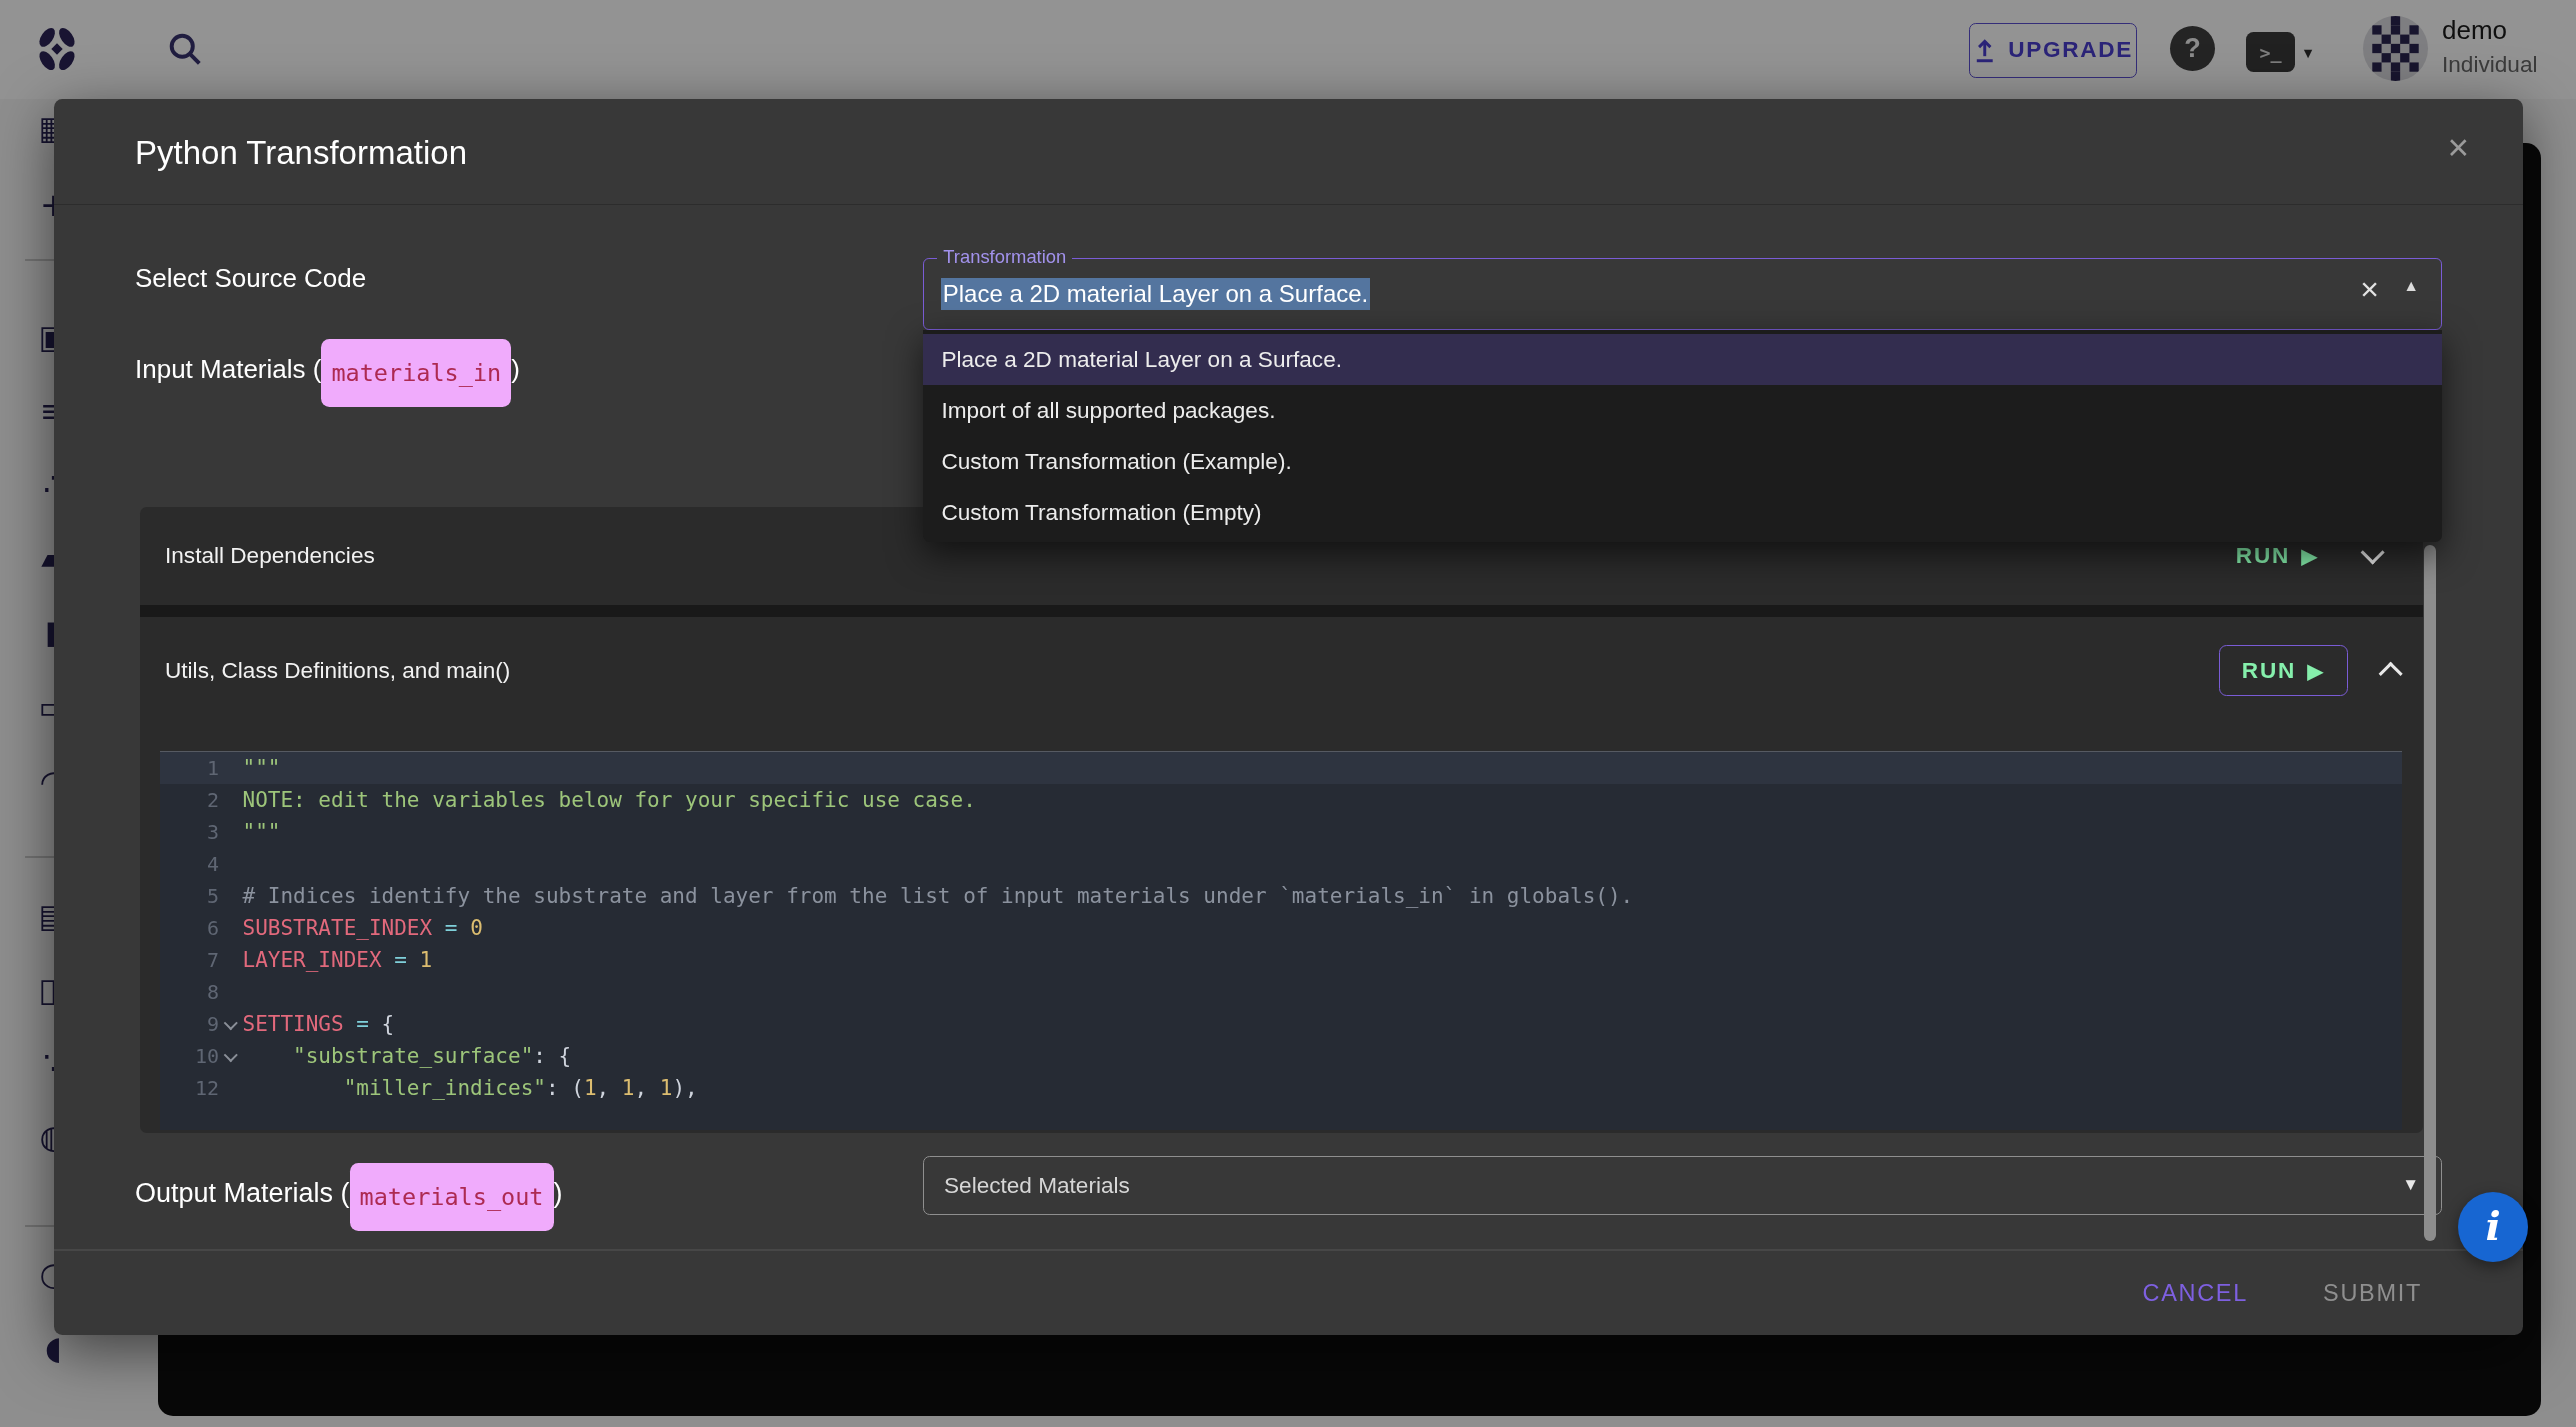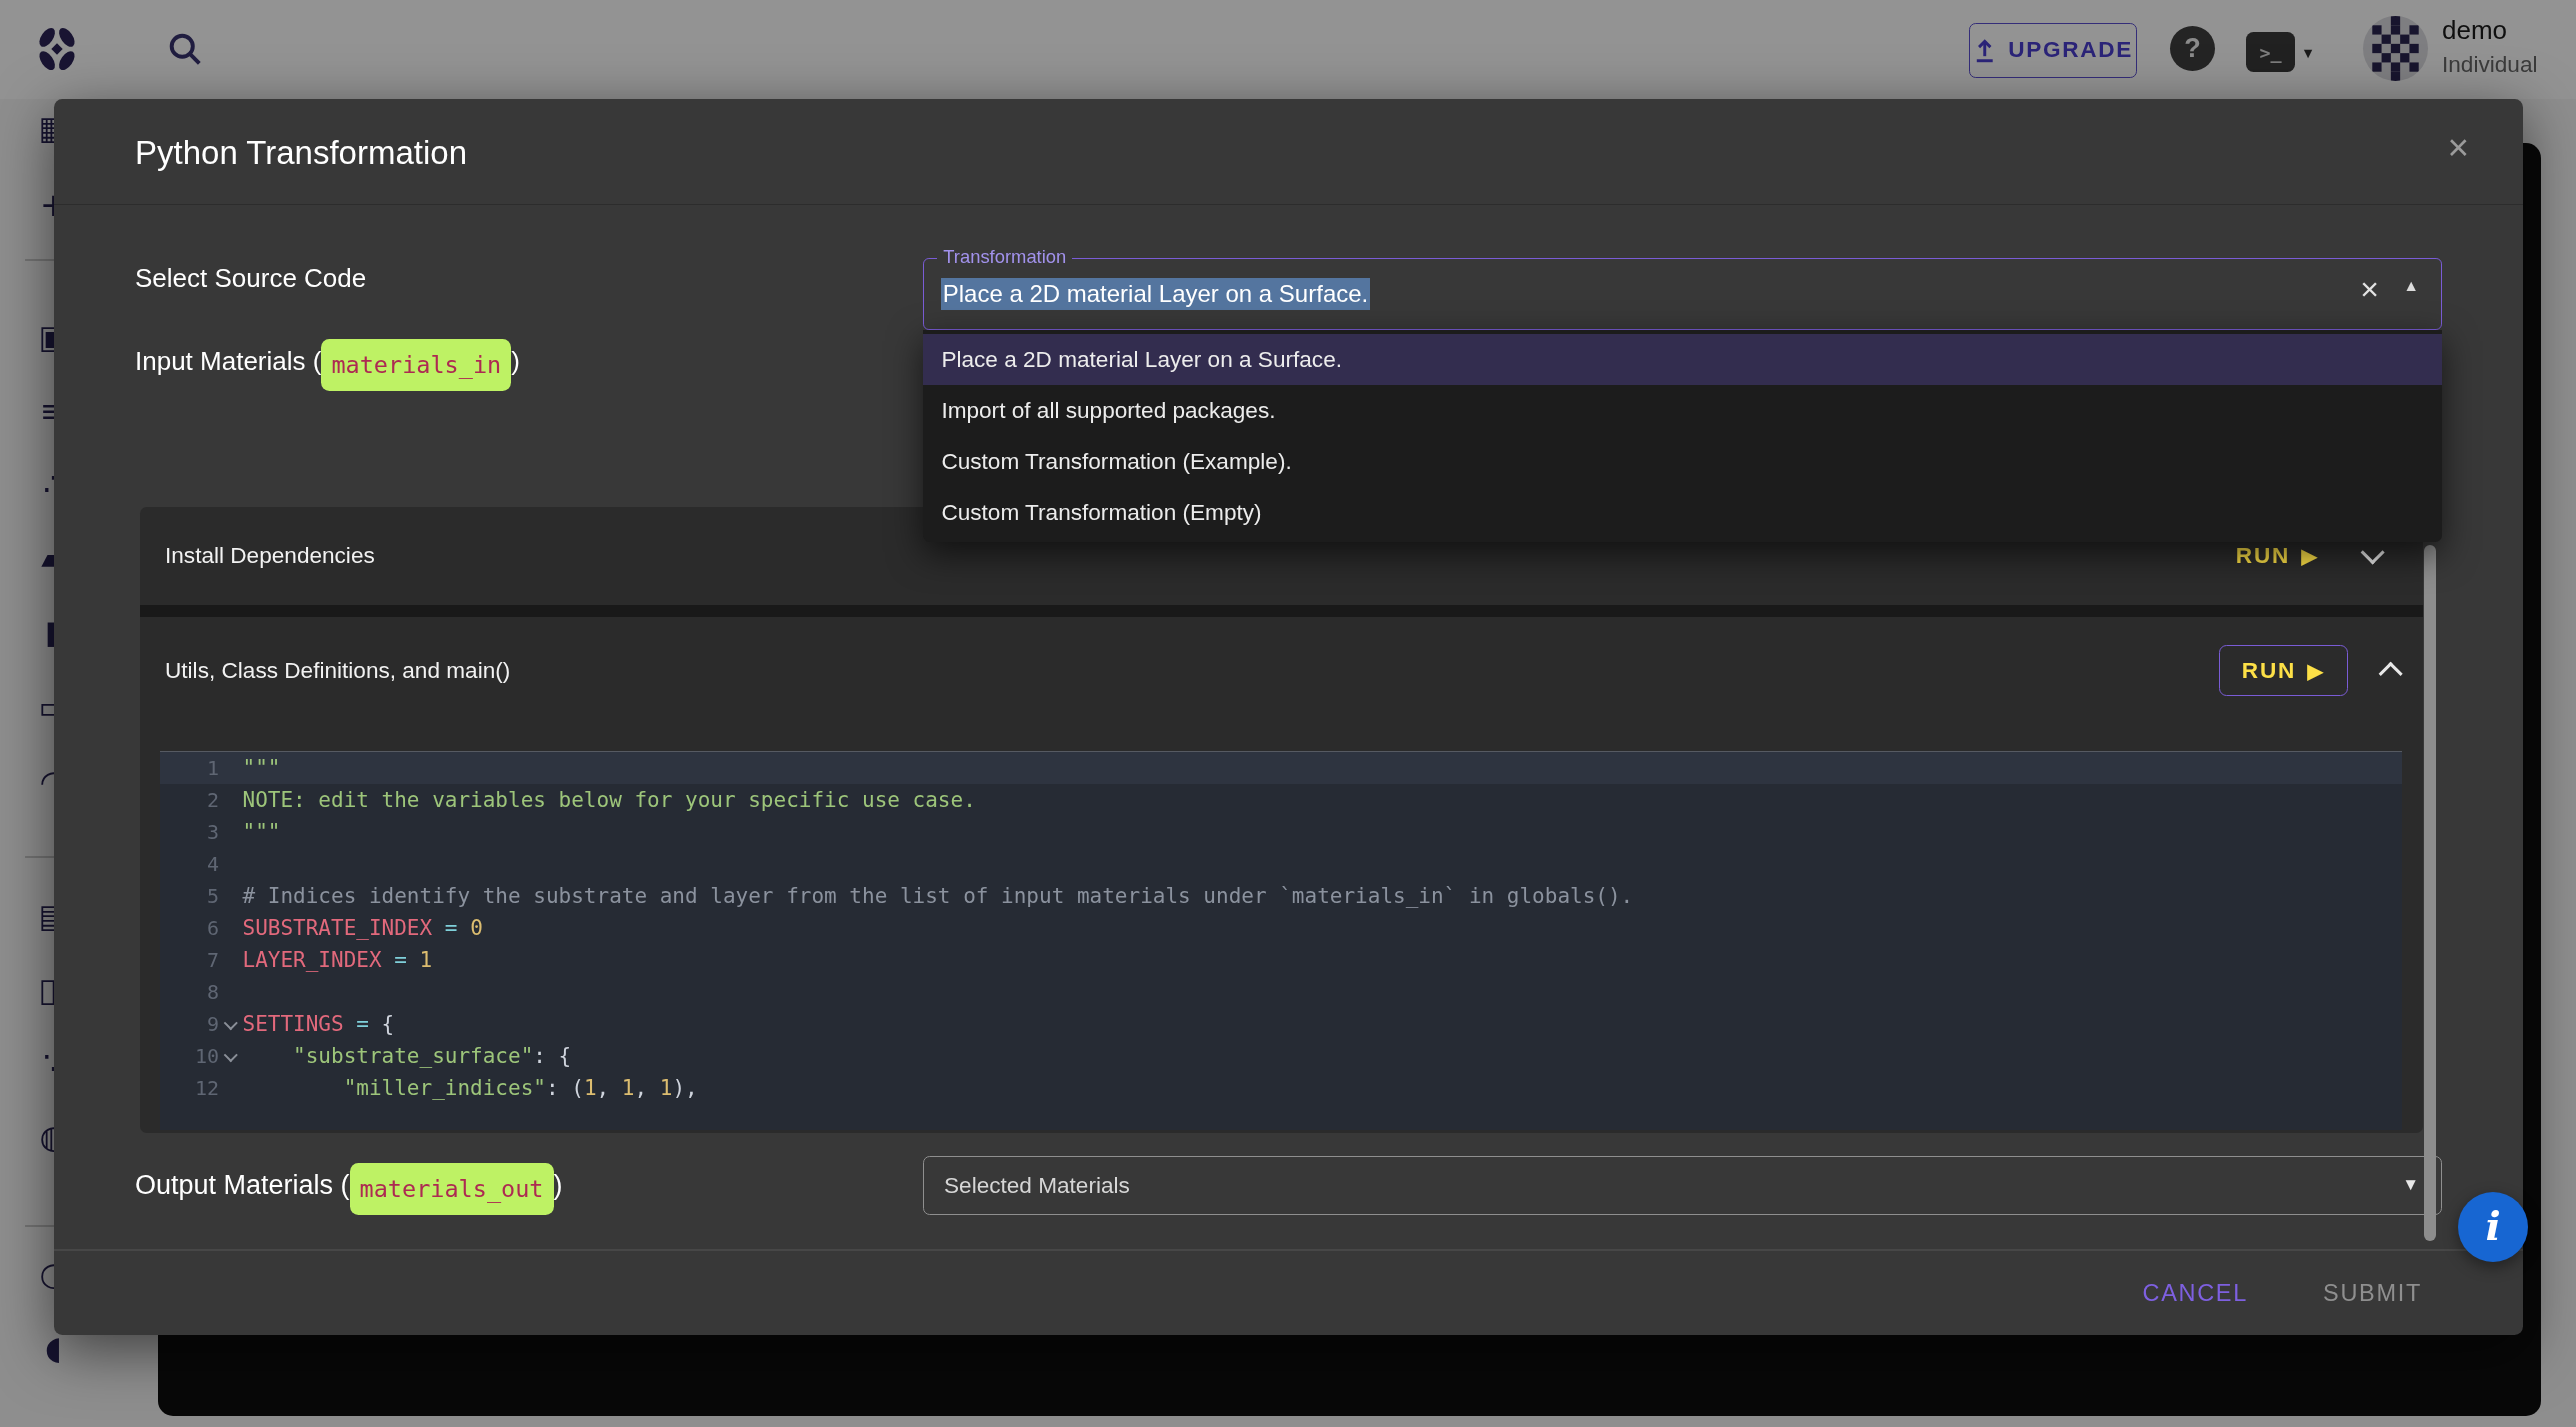--- a/index.html
+++ b/index.html
@@ -27,40 +27,40 @@
   .side-div{position:absolute;left:25px;width:54px;height:1.7px;background:rgba(0,0,0,.18);}
   
   .overlay{position:absolute;inset:0;background:rgba(0,0,0,.42);z-index:40;}
   
   .modal{position:absolute;left:54px;top:99px;width:2469px;height:1236px;background:#383838;border-radius:8.4px;
          box-shadow:0 15px 59px rgba(0,0,0,.55);z-index:60;}
   .m-header{position:absolute;left:0;top:0;width:100%;height:106px;border-bottom:1.7px solid #2c2c2c;box-sizing:border-box;}
   .m-title{position:absolute;left:81px;top:35px;font-size:33px;font-weight:500;color:#fff;}
   .m-close{position:absolute;right:54px;top:30px;font-size:37px;color:#9b9b9b;line-height:37px;cursor:default;}
   .lbl{position:absolute;color:#fff;font-size:26px;}
-  .code-pill{display:inline-block;background:#bef264;color:#ad2a52;font-family:"DejaVu Sans Mono",monospace;
-      font-size:23.5px;padding:12px 10px;border-radius:8.4px;vertical-align:-3.4px;}
+  .code-pill{display:inline-block;background:#f0abfc;color:#ad2a52;font-family:"DejaVu Sans Mono",monospace;
+      font-size:23.5px;padding:20px 10px;border-radius:8.4px;vertical-align:-3.4px;}
   
   .tf-field{position:absolute;left:869px;top:159px;width:1519px;height:72px;border:1.7px solid #7a5cd6;border-radius:5.9px;
       box-sizing:border-box;display:flex;align-items:center;}
   .tf-label{position:absolute;left:13.4px;top:-12.6px;background:#383838;padding:0 5.9px;font-size:18.4px;color:#a292ec;}
   .tf-value{margin-left:17px;font-size:24px;color:#fff;background:#54759f;padding:1.7px 1.7px;}
   .tf-clear{position:absolute;right:62px;top:11.7px;font-size:32px;color:#e3e3e3;}
   .tf-caret{position:absolute;right:22px;top:18.4px;font-size:16px;color:#dcdcdc;}
   
   .menu{position:absolute;left:869px;top:231px;width:1519px;background:#1c1c1c;border-radius:0 0 6.7px 6.7px;
       padding:4.2px 0;box-shadow:0 11.7px 34px rgba(0,0,0,.6);z-index:80;}
   .menu-item{height:51px;display:flex;align-items:center;padding-left:18.4px;font-size:22.6px;color:#ececec;}
   .menu-item.selected{background:#332d4f;}
   
   .card{position:absolute;left:86px;top:408px;width:2283px;height:626px;background:#2b2b2b;border-radius:6.7px;}
   .sec-row{display:flex;align-items:center;box-sizing:border-box;padding:0 0 0 25px;}
   .sec-title{font-size:22.6px;color:#f2f2f2;flex:0 0 auto;}
   .spacer{flex:1;}
-  .run-txt{color:#fde047;font-size:22.6px;font-weight:bold;letter-spacing:1.7px;display:flex;align-items:center;gap:11.7px;}
+  .run-txt{color:#86efac;font-size:22.6px;font-weight:bold;letter-spacing:1.7px;display:flex;align-items:center;gap:11.7px;}
   .run-outl{border:1.7px solid #7a5cd6;border-radius:7.5px;padding:11.7px 22px;}
   .play{font-size:20px;}
   .chev{width:14.3px;height:14.3px;border-right:3.4px solid #e8e8e8;border-bottom:3.4px solid #e8e8e8;display:inline-block;}
   .chev.down{transform:rotate(45deg);margin-top:-6.7px;}
   .chev.up{transform:rotate(-135deg);margin-top:6.7px;}
   .gap-strip{position:absolute;left:0;top:98px;width:100%;height:11.7px;background:#191919;}
   
   .editor{position:absolute;left:20px;top:244px;width:2242px;height:379px;background:#262b34;border-top:1.7px solid #565a62;
       box-sizing:border-box;overflow:hidden;font-family:"DejaVu Sans Mono",monospace;}
   .crow{display:flex;align-items:center;height:32px;}

